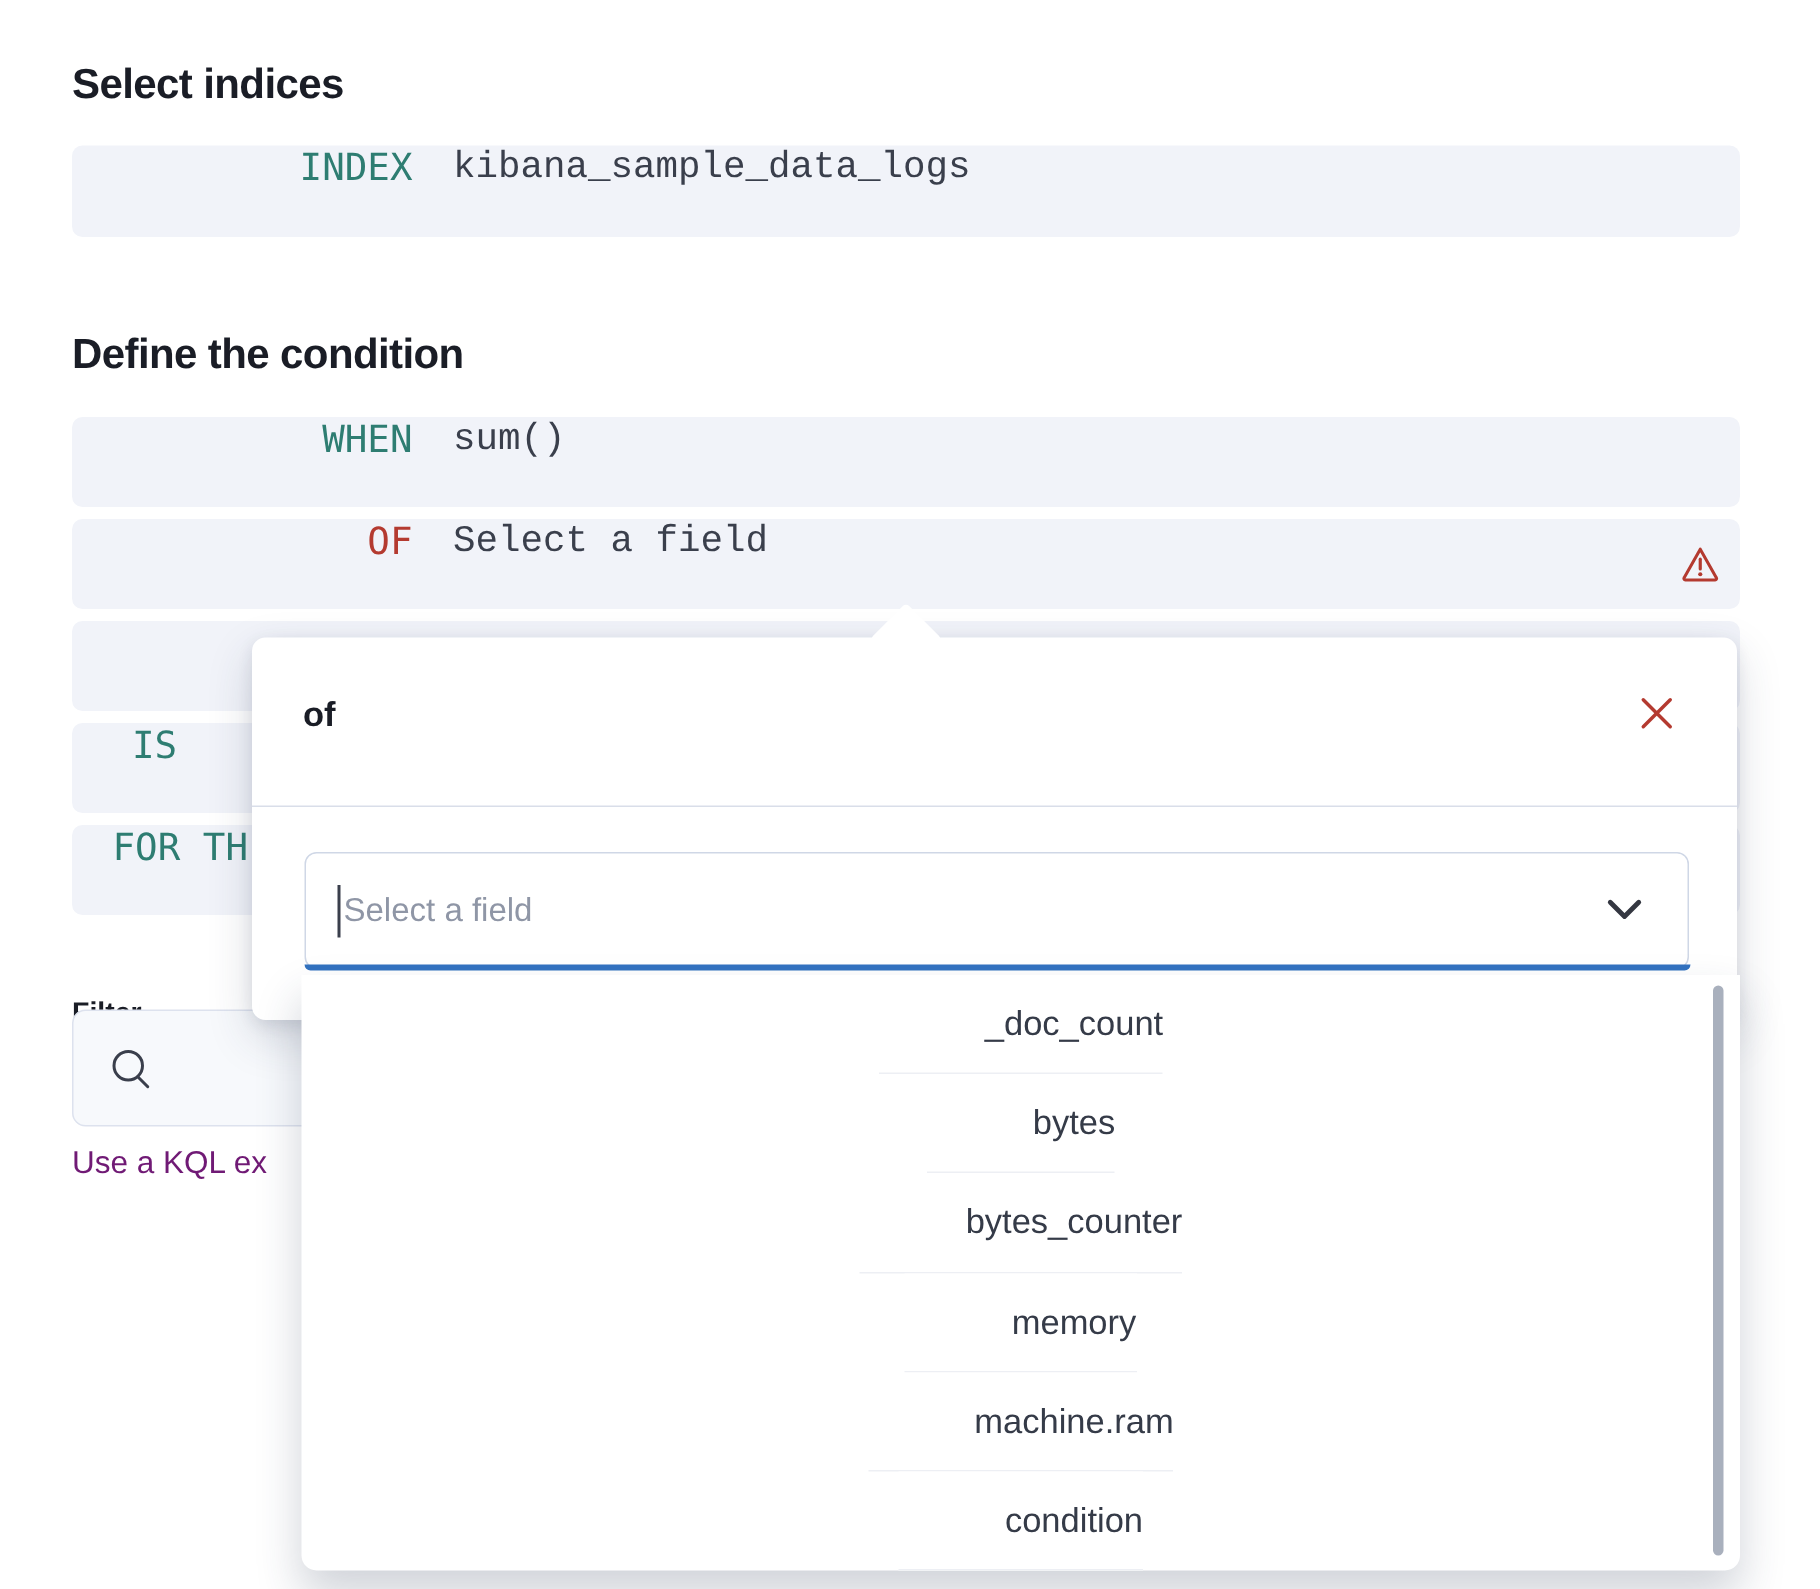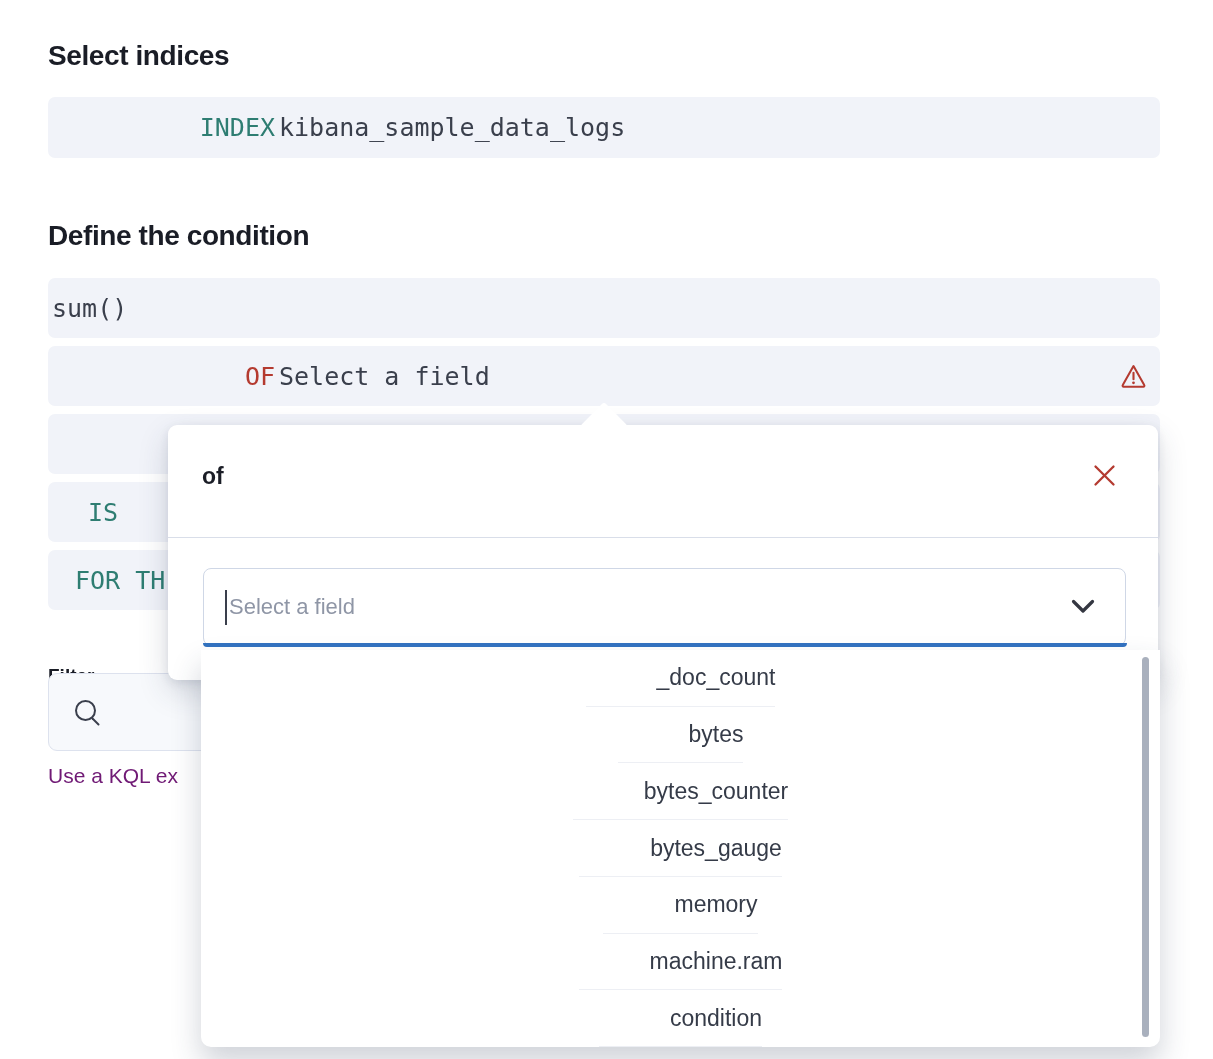--- a/index.html
+++ b/index.html
@@ -28,37 +28,37 @@
   }
   
   .expr-row{
     position:absolute;
     left:48px;
     width:1112px;
     height:60px;
     background:var(--row-bg);
     border-radius:7px;
     display:flex;
-    align-items:center;
+    align-items:flex-start;
     font-family:"DejaVu Sans Mono",monospace;
     font-size:25px;
     color:var(--mono-ink);
     cursor:pointer;
   }
   .expr-row .kw{
     width:227px;
     text-align:right;
     color:var(--teal);
     white-space:pre;
   }
   .expr-row .kw-left{
     color:var(--teal);
     white-space:pre;
   }
-  .expr-row .val{margin-left:4px;white-space:pre;}
+  .expr-row .val{margin-left:27px;white-space:pre;font-family:Liberation Mono, monospace;}
   .kw-error{color:var(--red) !important;}
   .warn-wrap{
     position:absolute;
     right:13px;
     top:17px;
     width:27px;height:26px;
   }
   
   .filter-label{
     left:48px;top:665px;
@@ -169,20 +169,21 @@
 <h2 class="abs heading" style="top:40px">Select indices</h2>
 
 <div class="expr-row" style="top:97px;height:61px">
   <span class="kw">INDEX</span>
   <span class="val">kibana_sample_data_logs</span>
 </div>
 
 <h2 class="abs heading" style="top:220px">Define the condition</h2>
 
 <div class="expr-row" style="top:278px">
+  <span class="kw">WHEN</span>
   <span class="val">sum()</span>
 </div>
 
 <div class="expr-row" style="top:346px">
   <span class="kw kw-error">OF</span>
   <span class="val">Select a field</span>
   <span class="warn-wrap">
     <svg width="27" height="26" viewBox="0 0 16 16">
       <path d="M8 1.9 L14.6 13.6 a0.6 0.6 0 0 1 -0.55 0.95 H1.95 a0.6 0.6 0 0 1 -0.55 -0.95 Z" fill="none" stroke="#b43a30" stroke-width="1.25" stroke-linejoin="round"></path>
       <line x1="8" y1="6" x2="8" y2="10" stroke="#b43a30" stroke-width="1.3" stroke-linecap="round"></line>
@@ -241,18 +242,17 @@
       </svg>
     </span>
     <span class="underline"></span>
   </div>
 </div>
 
 <div class="abs listbox">
   <div class="opt">_doc_count</div>
   <div class="opt">bytes</div>
   <div class="opt">bytes_counter</div>
-  <div class="opt">bytes_gauge</div>
   <div class="opt">memory</div>
   <div class="opt">machine.ram</div>
   <div class="opt">condition</div>
   <div class="scroll-thumb"></div>
 </div>
 
 </body></html>

